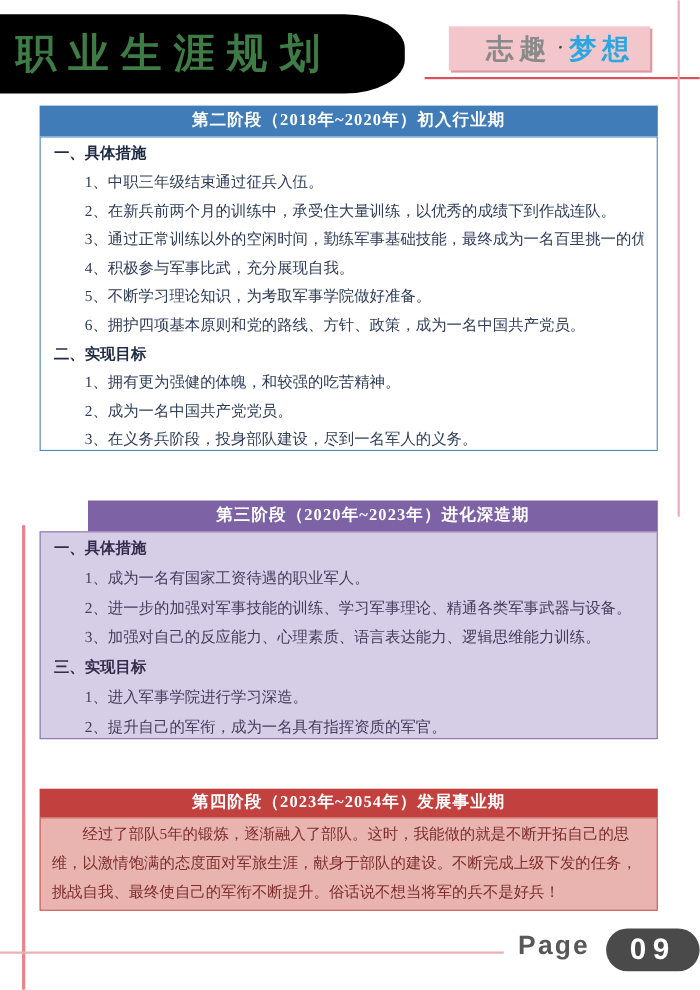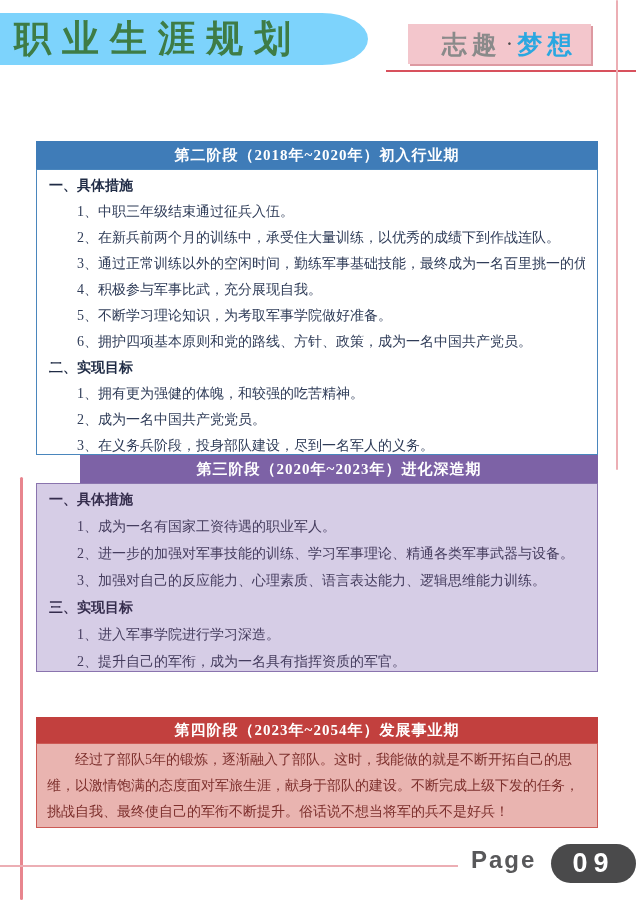--- a/index.html
+++ b/index.html
@@ -6,22 +6,22 @@
   html,body { width:636px; height:900px; }
   body {
     position:relative;
     background:#ffffff;
     font-family:"Liberation Serif","DejaVu Serif",serif;
     overflow:hidden;
   }
 
   
   .banner {
-    position:absolute; left:0; top:13px; width:368px; height:52px;
-    background:#7dd3fc;
+    position:absolute; left:0; top:13px; width:368px; height:72px;
+    background:#000000;
     border-radius:0 55px 55px 0 / 0 31px 31px 0;
   }
   .banner-title {
     position:absolute; left:14px; top:50%; transform:translateY(-50%);
     font-size:37px; font-weight:bold; color:#3e7c46;
     letter-spacing:11px; white-space:nowrap;
   }
 
   
   .badge {
@@ -46,21 +46,21 @@
   .sec-header {
     height:28px; line-height:28px; text-align:center;
     color:#ffffff; font-weight:bold; font-size:15px; letter-spacing:1px;
     white-space:nowrap; overflow:hidden;
   }
   .sec-body { font-size:14px; overflow:hidden; }
   .line { line-height:26px; height:26px; white-space:nowrap; overflow:hidden; }
   .line.heading { font-weight:bold; }
   .line.item { padding-left:28px; }
 
-  #sec1 { top:96px;margin-top:45px; }
+  #sec1 { top:96px; }
   #sec1 .sec-header { background:#3f7cb8; }
   #sec1 .sec-body {
     background:#ffffff; border:1px solid #4a86bd;
     height:286px; padding:3px 12px; color:#2f3c58;
   }
   #sec1 .line.heading { color:#1f2b45; }
 
   #sec2 { top:455px; }
   #sec2 .sec-header { background:#7d62a6;margin-left:44px; }
   #sec2 .sec-body {

